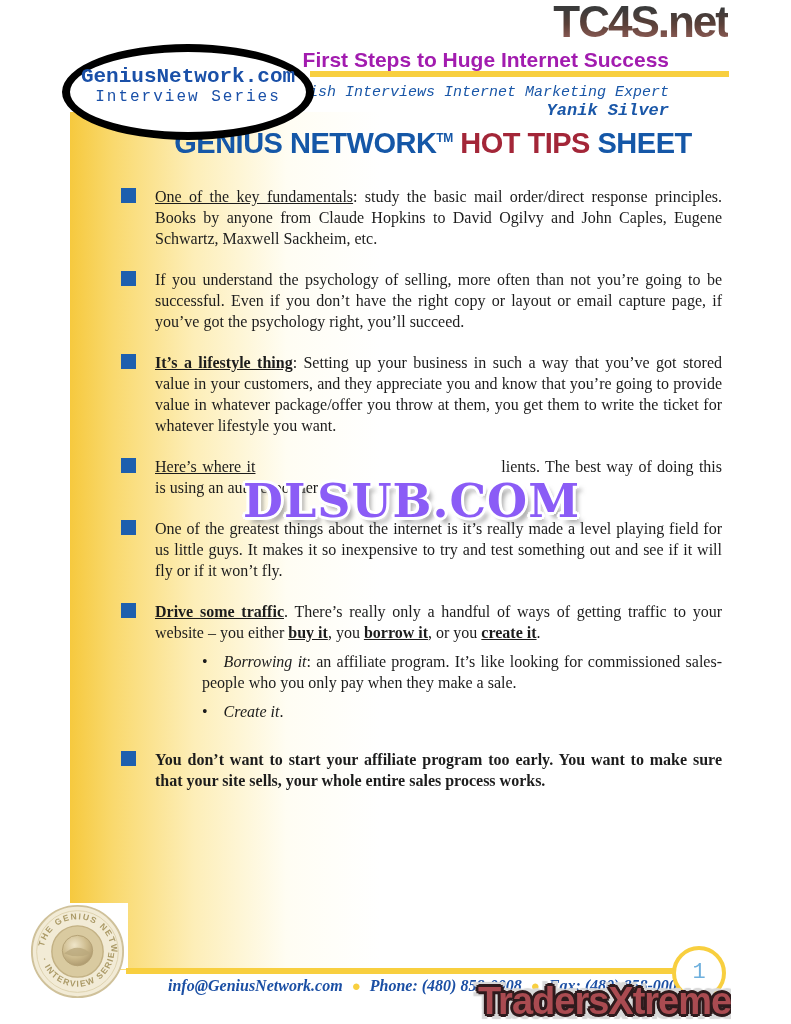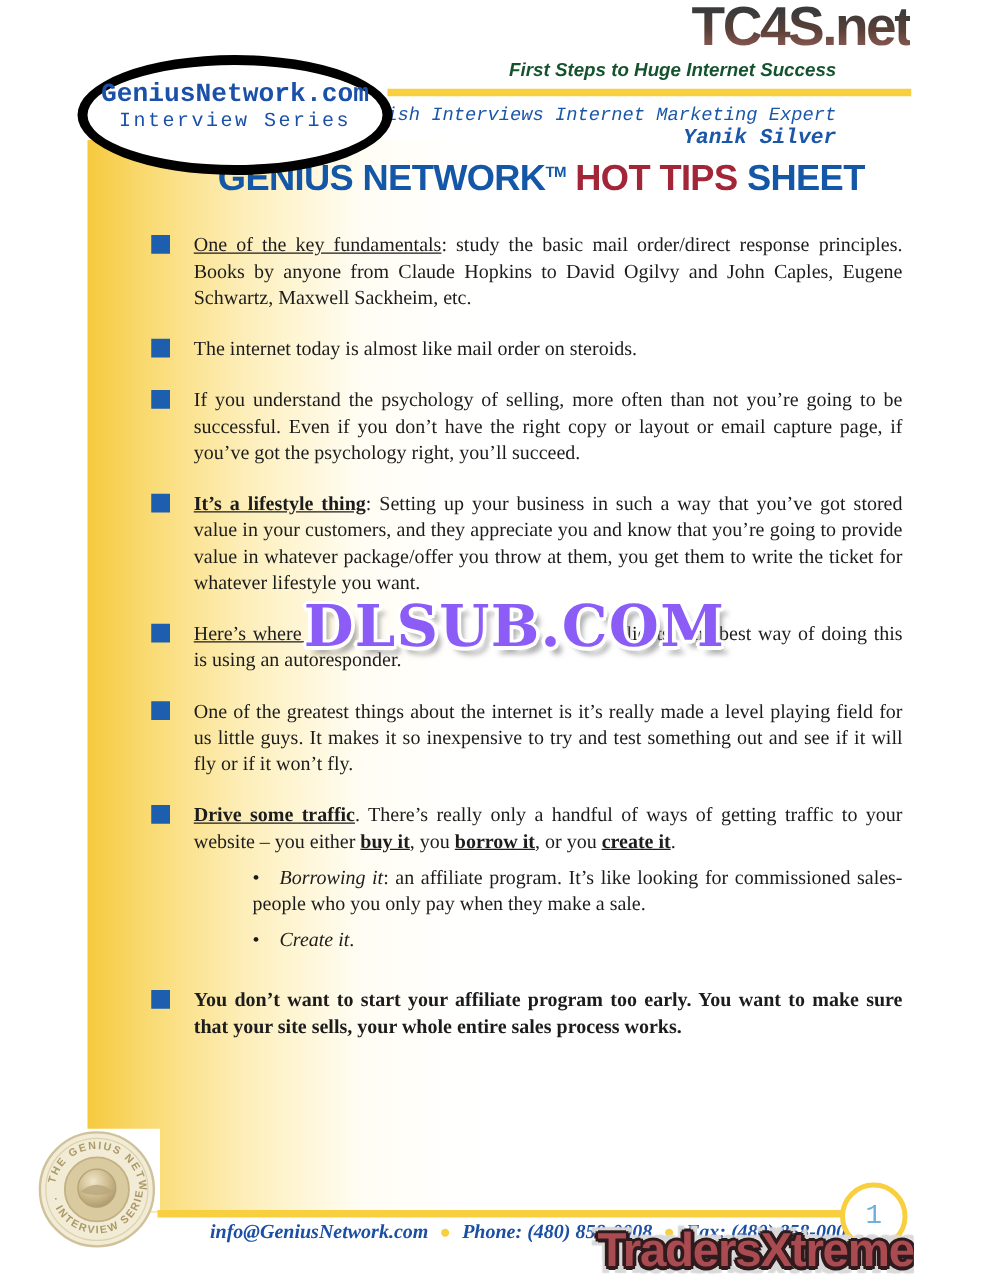--- a/index.html
+++ b/index.html
@@ -17,21 +17,21 @@
         background:linear-gradient(#3b3b3b 20%,#5a4038 55%,#96605a 95%);
         -webkit-background-clip:text;background-clip:text;color:transparent;}
   .oval{position:absolute;left:62px;top:44px;width:252px;height:96px;border:8px solid #000000;
         border-radius:50%;background:#fff;z-index:3;text-align:center;box-sizing:border-box;}
   .oval .l1{margin-top:13px;font-family:"Liberation Mono",monospace;font-weight:bold;
         font-size:21px;color:#1a50a8;white-space:nowrap;}
   .oval .l2{font-family:"Liberation Mono",monospace;font-size:16px;letter-spacing:2px;
         color:#1a50a8;white-space:nowrap;}
   .topline{position:absolute;left:310px;top:71px;width:419px;height:6px;background:#f8cf3f;}
   .tagline{position:absolute;top:48px;right:62px;font-family:"Liberation Sans",sans-serif;
-        font-weight:bold;font-size:15px;color:#14532d;font-style:italic;}
+        font-weight:bold;font-size:21px;color:#a21caf;}
   .interview-line{position:absolute;top:84px;right:62px;font-family:"Liberation Mono",monospace;
         font-style:italic;font-size:15px;color:#1a57a8;}
   .interviewee{position:absolute;top:101px;right:62px;font-family:"Liberation Mono",monospace;
         font-style:italic;font-weight:bold;font-size:17px;color:#1a57a8;}
   .sheet-title{position:absolute;left:76px;top:127px;width:714px;text-align:center;
         font-family:"Liberation Sans",sans-serif;font-weight:bold;font-size:29px;
         letter-spacing:-0.5px;color:#1557a7;white-space:nowrap;}
   .sheet-title .red{color:#a32638;}
   .sheet-title sup{font-size:12px;vertical-align:super;}
 
@@ -91,21 +91,20 @@
 
   <div class="content">
 
     <div class="bullet">
       <span class="sq"></span>
       <span class="un">One of the key fundamentals</span><span>: study the basic mail order/direct response principles.  Books by anyone from Claude Hopkins to David Ogilvy and John Caples, Eugene Schwartz, Maxwell Sackheim, etc.</span>
     </div>
 
     <div class="bullet">
       <span class="sq"></span>
-      <span>The internet today is almost like mail order on steroids.</span>
     </div>
 
     <div class="bullet">
       <span class="sq"></span>
       <span>If you understand the psychology of selling, more often than not you’re going to be successful. Even if you don’t have the right copy or layout or email capture page, if you’ve got the psychology right, you’ll succeed.</span>
     </div>
 
     <div class="bullet">
       <span class="sq"></span>
       <span class="bd">It’s a lifestyle thing</span><span>: Setting up your business in such a way that you’ve got stored value in your customers, and they appreciate you and know that you’re going to provide value in whatever package/offer you throw at them, you get them to write the ticket for whatever lifestyle you want.</span>

